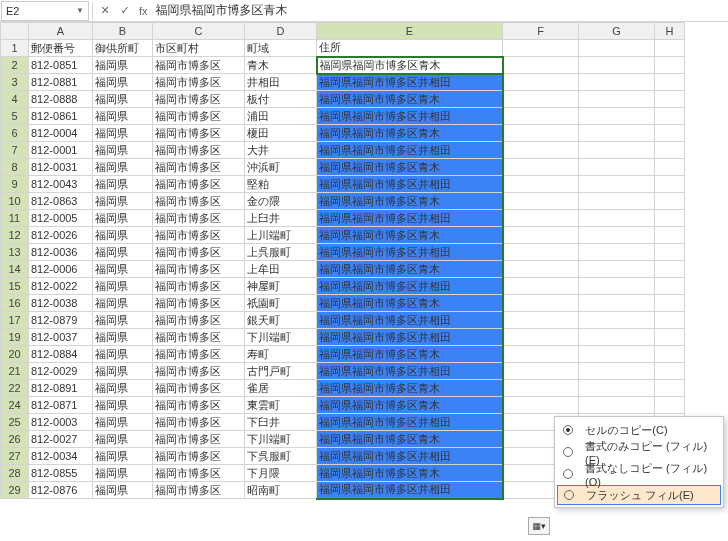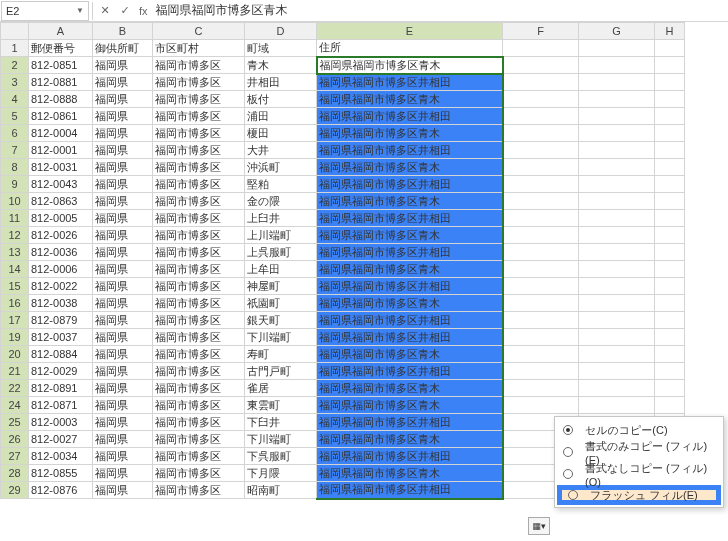--- a/index.html
+++ b/index.html
@@ -92,21 +92,21 @@
   z-index: 100;
 }
 .menu-item {
   display: flex;
   align-items: center;
   height: 22px;
   padding: 0 6px;
   cursor: pointer;
   gap: 12px;
 }
-.menu-item.highlighted { background: #fde8cc; border: 5px solid #3b82f6; height: 20px; }
+.menu-item.highlighted { background: #fde8cc; border: 1px solid #3b82f6; height: 20px; }
 .radio {
   width: 10px; height: 10px; border: 1px solid #666; border-radius: 50%;
   display: inline-flex; align-items: center; justify-content: center;
   flex-shrink: 0;
 }
 .radio.checked::after { content: ""; width: 4px; height: 4px; background: #333; border-radius: 50%; }
 .autofill-btn {
   position: absolute;
   right: 178px;
   bottom: 6px;

